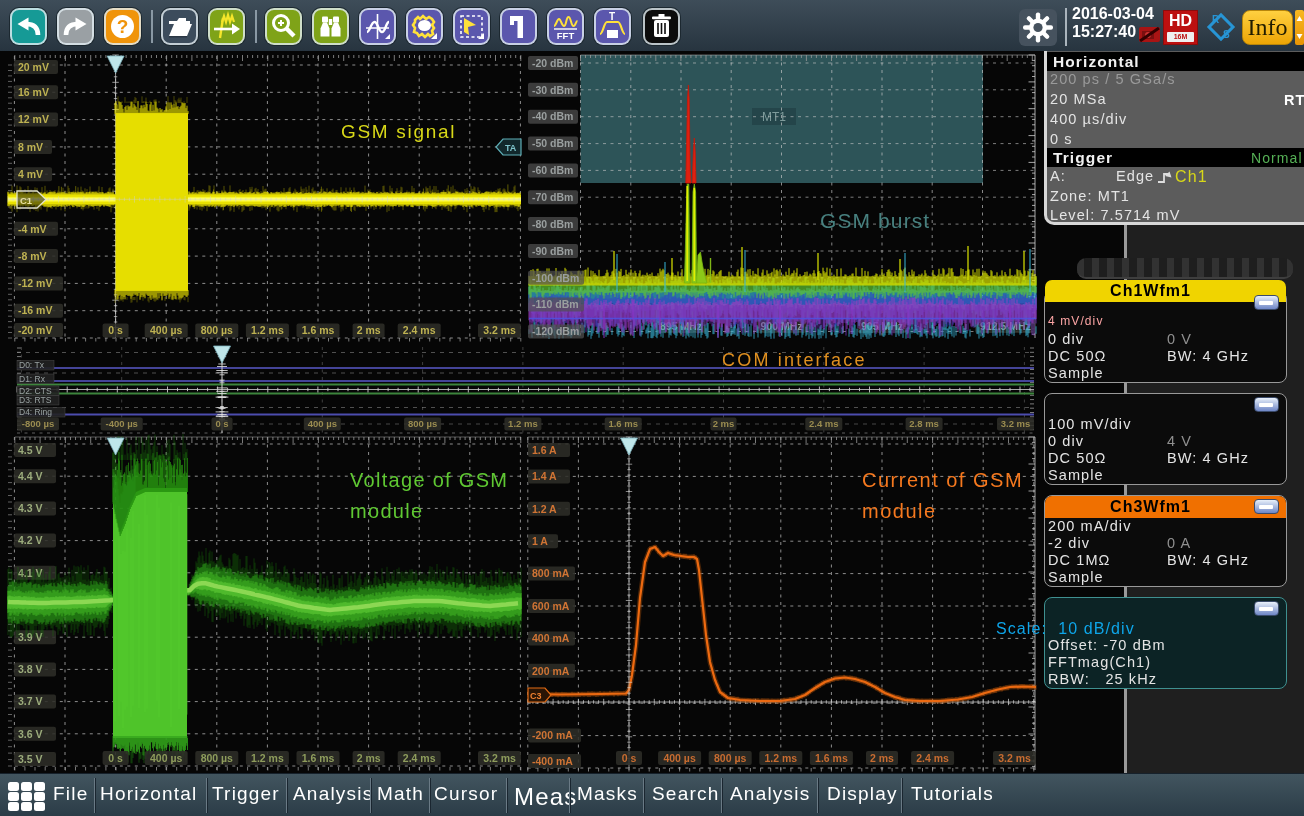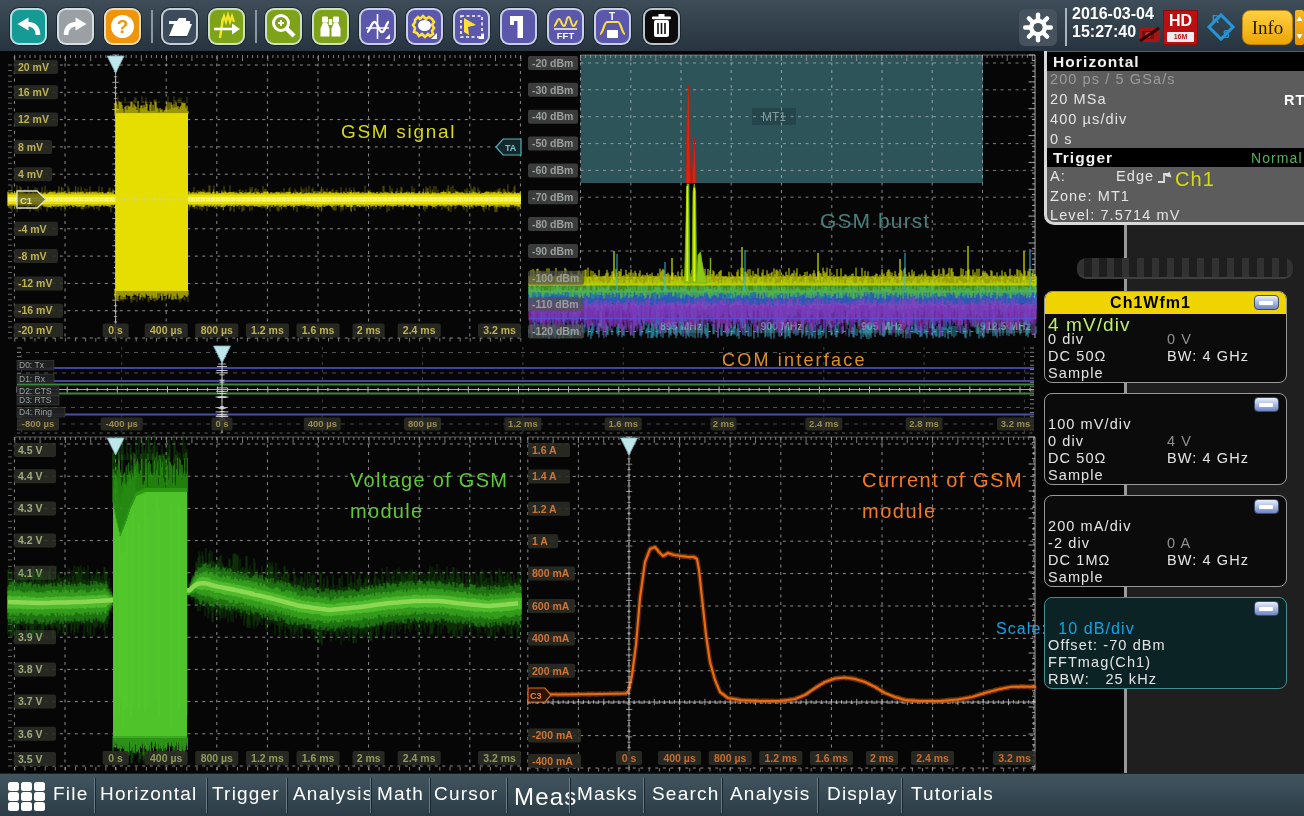--- a/index.html
+++ b/index.html
@@ -409,45 +409,46 @@
     <div style="position:absolute;left:1050px;top:131px;font-size:14.5px;font-weight:normal;color:#e4e4e4;letter-spacing:1.1px;white-space:nowrap">0 s</div>
     <div style="position:absolute;left:1047px;top:148px;width:257px;height:19px;background:#000"></div>
     <div style="position:absolute;left:1053px;top:149px;font-size:15.5px;font-weight:bold;color:#f0f0f0;letter-spacing:1.1px;white-space:nowrap">Trigger</div>
     <div style="position:absolute;left:1251px;top:150px;font-size:14px;font-weight:normal;color:#55b055;letter-spacing:1.1px;white-space:nowrap">Normal</div>
     <div style="position:absolute;left:1050px;top:168px;font-size:14.5px;font-weight:normal;color:#e4e4e4;letter-spacing:1.1px;white-space:nowrap">A:</div>
     <div style="position:absolute;left:1116px;top:168px;font-size:14.5px;font-weight:normal;color:#e4e4e4;letter-spacing:1.1px;white-space:nowrap">Edge</div>
     <svg width="18" height="16" style="position:absolute;left:1156px;top:169px">
       <path d="M2 13h6V5h6" fill="none" stroke="#ddd" stroke-width="1.8"></path>
       <path d="M9 7l4.5-4.5 2 6z" fill="#ddd"></path>
     </svg>
-    <div style="position:absolute;left:1175px;top:168px;font-size:20px;font-weight:normal;color:#d8d818;letter-spacing:1.1px;white-space:nowrap">Ch1</div>
+    <div style="position:absolute;left:1175px;top:168px;font-size:16px;font-weight:normal;color:#d8d818;letter-spacing:1.1px;white-space:nowrap">Ch1</div>
     <div style="position:absolute;left:1050px;top:188px;font-size:14.5px;font-weight:normal;color:#e4e4e4;letter-spacing:1.1px;white-space:nowrap">Zone: MT1</div>
     <div style="position:absolute;left:1050px;top:207px;font-size:14.5px;font-weight:normal;color:#e4e4e4;letter-spacing:1.1px;white-space:nowrap">Level: 7.5714 mV</div>
     <div style="position:absolute;left:1044px;top:291px;width:243px;height:92px;background:#0b0b0b;border:1.5px solid #999;border-radius:8px;box-sizing:border-box"></div>
-    <div style="position:absolute;left:1045px;top:292px;width:241px;height:22px;background:#f0d400;border-radius:7px 7px 0 0;text-align:center;font-size:16px;font-weight:bold;color:#000;line-height:22px;letter-spacing:1px"><span style="margin-right:30px">Ch1Wfm1</span></div>
+    <div style="position:absolute;left:1045px;top:280px;width:241px;height:22px;background:#f0d400;border-radius:7px 7px 0 0;text-align:center;font-size:16px;font-weight:bold;color:#000;line-height:22px;letter-spacing:1px"><span style="margin-right:30px">Ch1Wfm1</span></div>
     <div style="position:absolute;left:1254px;top:295px;width:25px;height:15px;background:linear-gradient(180deg,#e8f0fa,#6e86c6);border:1px solid #3a4a6a;border-radius:4px;box-sizing:border-box">
       <div style="position:absolute;left:4px;top:5px;width:14px;height:3.5px;background:#fff;border-radius:1px"></div>
     </div>
-    <div style="position:absolute;left:1048px;top:314px;font-size:19px;font-weight:normal;color:#bef264;letter-spacing:1.1px;white-space:nowrap">4 mV/div</div>
+    <div style="position:absolute;left:1048px;top:314px;font-size:12px;font-weight:normal;color:#fca5a5;letter-spacing:1.1px;white-space:nowrap">4 mV/div</div>
     <div style="position:absolute;left:1048px;top:331px;font-size:14.5px;font-weight:normal;color:#e4e4e4;letter-spacing:1.1px;white-space:nowrap">0 div</div>
     <div style="position:absolute;left:1167px;top:331px;font-size:14.5px;font-weight:normal;color:#909090;letter-spacing:1.1px;white-space:nowrap">0 V</div>
     <div style="position:absolute;left:1048px;top:348px;font-size:14.5px;font-weight:normal;color:#e4e4e4;letter-spacing:1.1px;white-space:nowrap">DC 50Ω</div>
     <div style="position:absolute;left:1167px;top:348px;font-size:14.5px;font-weight:normal;color:#e4e4e4;letter-spacing:1.1px;white-space:nowrap">BW: 4 GHz</div>
     <div style="position:absolute;left:1048px;top:365px;font-size:14.5px;font-weight:normal;color:#e4e4e4;letter-spacing:1.1px;white-space:nowrap">Sample</div>
     <div style="position:absolute;left:1044px;top:393px;width:243px;height:92px;background:#0b0b0b;border:1.5px solid #999;border-radius:8px;box-sizing:border-box"></div>
     <div style="position:absolute;left:1254px;top:397px;width:25px;height:15px;background:linear-gradient(180deg,#e8f0fa,#6e86c6);border:1px solid #3a4a6a;border-radius:4px;box-sizing:border-box">
       <div style="position:absolute;left:4px;top:5px;width:14px;height:3.5px;background:#fff;border-radius:1px"></div>
     </div>
     <div style="position:absolute;left:1048px;top:416px;font-size:14.5px;font-weight:normal;color:#e4e4e4;letter-spacing:1.1px;white-space:nowrap">100 mV/div</div>
     <div style="position:absolute;left:1048px;top:433px;font-size:14.5px;font-weight:normal;color:#e4e4e4;letter-spacing:1.1px;white-space:nowrap">0 div</div>
     <div style="position:absolute;left:1167px;top:433px;font-size:14.5px;font-weight:normal;color:#909090;letter-spacing:1.1px;white-space:nowrap">4 V</div>
     <div style="position:absolute;left:1048px;top:450px;font-size:14.5px;font-weight:normal;color:#e4e4e4;letter-spacing:1.1px;white-space:nowrap">DC 50Ω</div>
     <div style="position:absolute;left:1167px;top:450px;font-size:14.5px;font-weight:normal;color:#e4e4e4;letter-spacing:1.1px;white-space:nowrap">BW: 4 GHz</div>
     <div style="position:absolute;left:1048px;top:467px;font-size:14.5px;font-weight:normal;color:#e4e4e4;letter-spacing:1.1px;white-space:nowrap">Sample</div>
     <div style="position:absolute;left:1044px;top:495px;width:243px;height:92px;background:#0b0b0b;border:1.5px solid #999;border-radius:8px;box-sizing:border-box"></div>
+    <div style="position:absolute;left:1045px;top:496px;width:241px;height:22px;background:#f07000;border-radius:7px 7px 0 0;text-align:center;font-size:16px;font-weight:bold;color:#000;line-height:22px;letter-spacing:1px"><span style="margin-right:30px">Ch3Wfm1</span></div>
     <div style="position:absolute;left:1254px;top:499px;width:25px;height:15px;background:linear-gradient(180deg,#e8f0fa,#6e86c6);border:1px solid #3a4a6a;border-radius:4px;box-sizing:border-box">
       <div style="position:absolute;left:4px;top:5px;width:14px;height:3.5px;background:#fff;border-radius:1px"></div>
     </div>
     <div style="position:absolute;left:1048px;top:518px;font-size:14.5px;font-weight:normal;color:#e4e4e4;letter-spacing:1.1px;white-space:nowrap">200 mA/div</div>
     <div style="position:absolute;left:1048px;top:535px;font-size:14.5px;font-weight:normal;color:#e4e4e4;letter-spacing:1.1px;white-space:nowrap">-2 div</div>
     <div style="position:absolute;left:1167px;top:535px;font-size:14.5px;font-weight:normal;color:#909090;letter-spacing:1.1px;white-space:nowrap">0 A</div>
     <div style="position:absolute;left:1048px;top:552px;font-size:14.5px;font-weight:normal;color:#e4e4e4;letter-spacing:1.1px;white-space:nowrap">DC 1MΩ</div>
     <div style="position:absolute;left:1167px;top:552px;font-size:14.5px;font-weight:normal;color:#e4e4e4;letter-spacing:1.1px;white-space:nowrap">BW: 4 GHz</div>
     <div style="position:absolute;left:1048px;top:569px;font-size:14.5px;font-weight:normal;color:#e4e4e4;letter-spacing:1.1px;white-space:nowrap">Sample</div>
     <div style="position:absolute;left:1044px;top:597px;width:243px;height:92px;background:#0c2325;border:1.5px solid #3f9090;border-radius:8px;box-sizing:border-box"></div>
@@ -579,21 +580,21 @@
         </svg></div>
       <div style="position:absolute;left:1163px;top:10px;width:35px;height:35px;background:#bc1010;border:1px solid #8a0c0c;border-radius:0;box-sizing:border-box">
         <div style="position:absolute;left:0;width:100%;top:1px;text-align:center;font-size:16px;font-weight:bold;color:#fff">HD</div>
         <div style="position:absolute;left:3px;top:21px;width:27px;height:10px;background:#eee;border-radius:1px;text-align:center;font-size:7px;font-weight:bold;color:#bc1010;line-height:10px">16M</div>
       </div>
       <div style="position:absolute;left:1202px;top:8px;width:38px;height:38px">
         <div style="position:absolute;left:9px;top:9px;width:20px;height:20px;border:3.5px solid #2795d5;transform:rotate(45deg);box-sizing:border-box"></div>
         <div style="position:absolute;left:10px;top:6px;font-size:10px;font-weight:bold;color:#2795d5">R</div>
         <div style="position:absolute;left:21px;top:21px;font-size:10px;font-weight:bold;color:#2795d5">S</div>
       </div>
-      <div style="position:absolute;left:1242px;top:10px;width:51px;height:35px;background:linear-gradient(180deg,#ffd040,#eda505);border:1px solid #b8860b;border-radius:8px;box-sizing:border-box;text-align:center"><span style="font-family:'Liberation Serif',serif;font-size:19px;color:#201c00;line-height:33px">Info</span></div>
+      <div style="position:absolute;left:1242px;top:10px;width:51px;height:35px;background:linear-gradient(180deg,#ffd040,#eda505);border:1px solid #b8860b;border-radius:8px;box-sizing:border-box;text-align:center"><span style="font-family:'Liberation Serif',serif;font-size:24px;color:#201c00;line-height:33px">Info</span></div>
       <div style="position:absolute;left:1295px;top:10px;width:9px;height:35px;background:linear-gradient(180deg,#f8b820,#e89505);border-radius:2px"><svg width="9" height="35">
           <path d="M4.5 6l3 5h-6z" fill="#fff"></path>
           <path d="M4.5 29l-3-5h6z" fill="#fff"></path>
         </svg></div>
     </div>
     <div style="position:absolute;left:0;top:773px;width:1304px;height:43px;background:linear-gradient(180deg,#42555f,#2b3c47);border-top:1px solid #16212b;box-sizing:border-box">
       <div style="position:absolute;left:8px;top:8px;width:38px;height:29px">
         <div style="position:absolute;left:0px;top:0px;width:11px;height:8.5px;background:#fff;border-radius:2.5px"></div>
         <div style="position:absolute;left:13px;top:0px;width:11px;height:8.5px;background:#fff;border-radius:2.5px"></div>
         <div style="position:absolute;left:26px;top:0px;width:11px;height:8.5px;background:#fff;border-radius:2.5px"></div>

